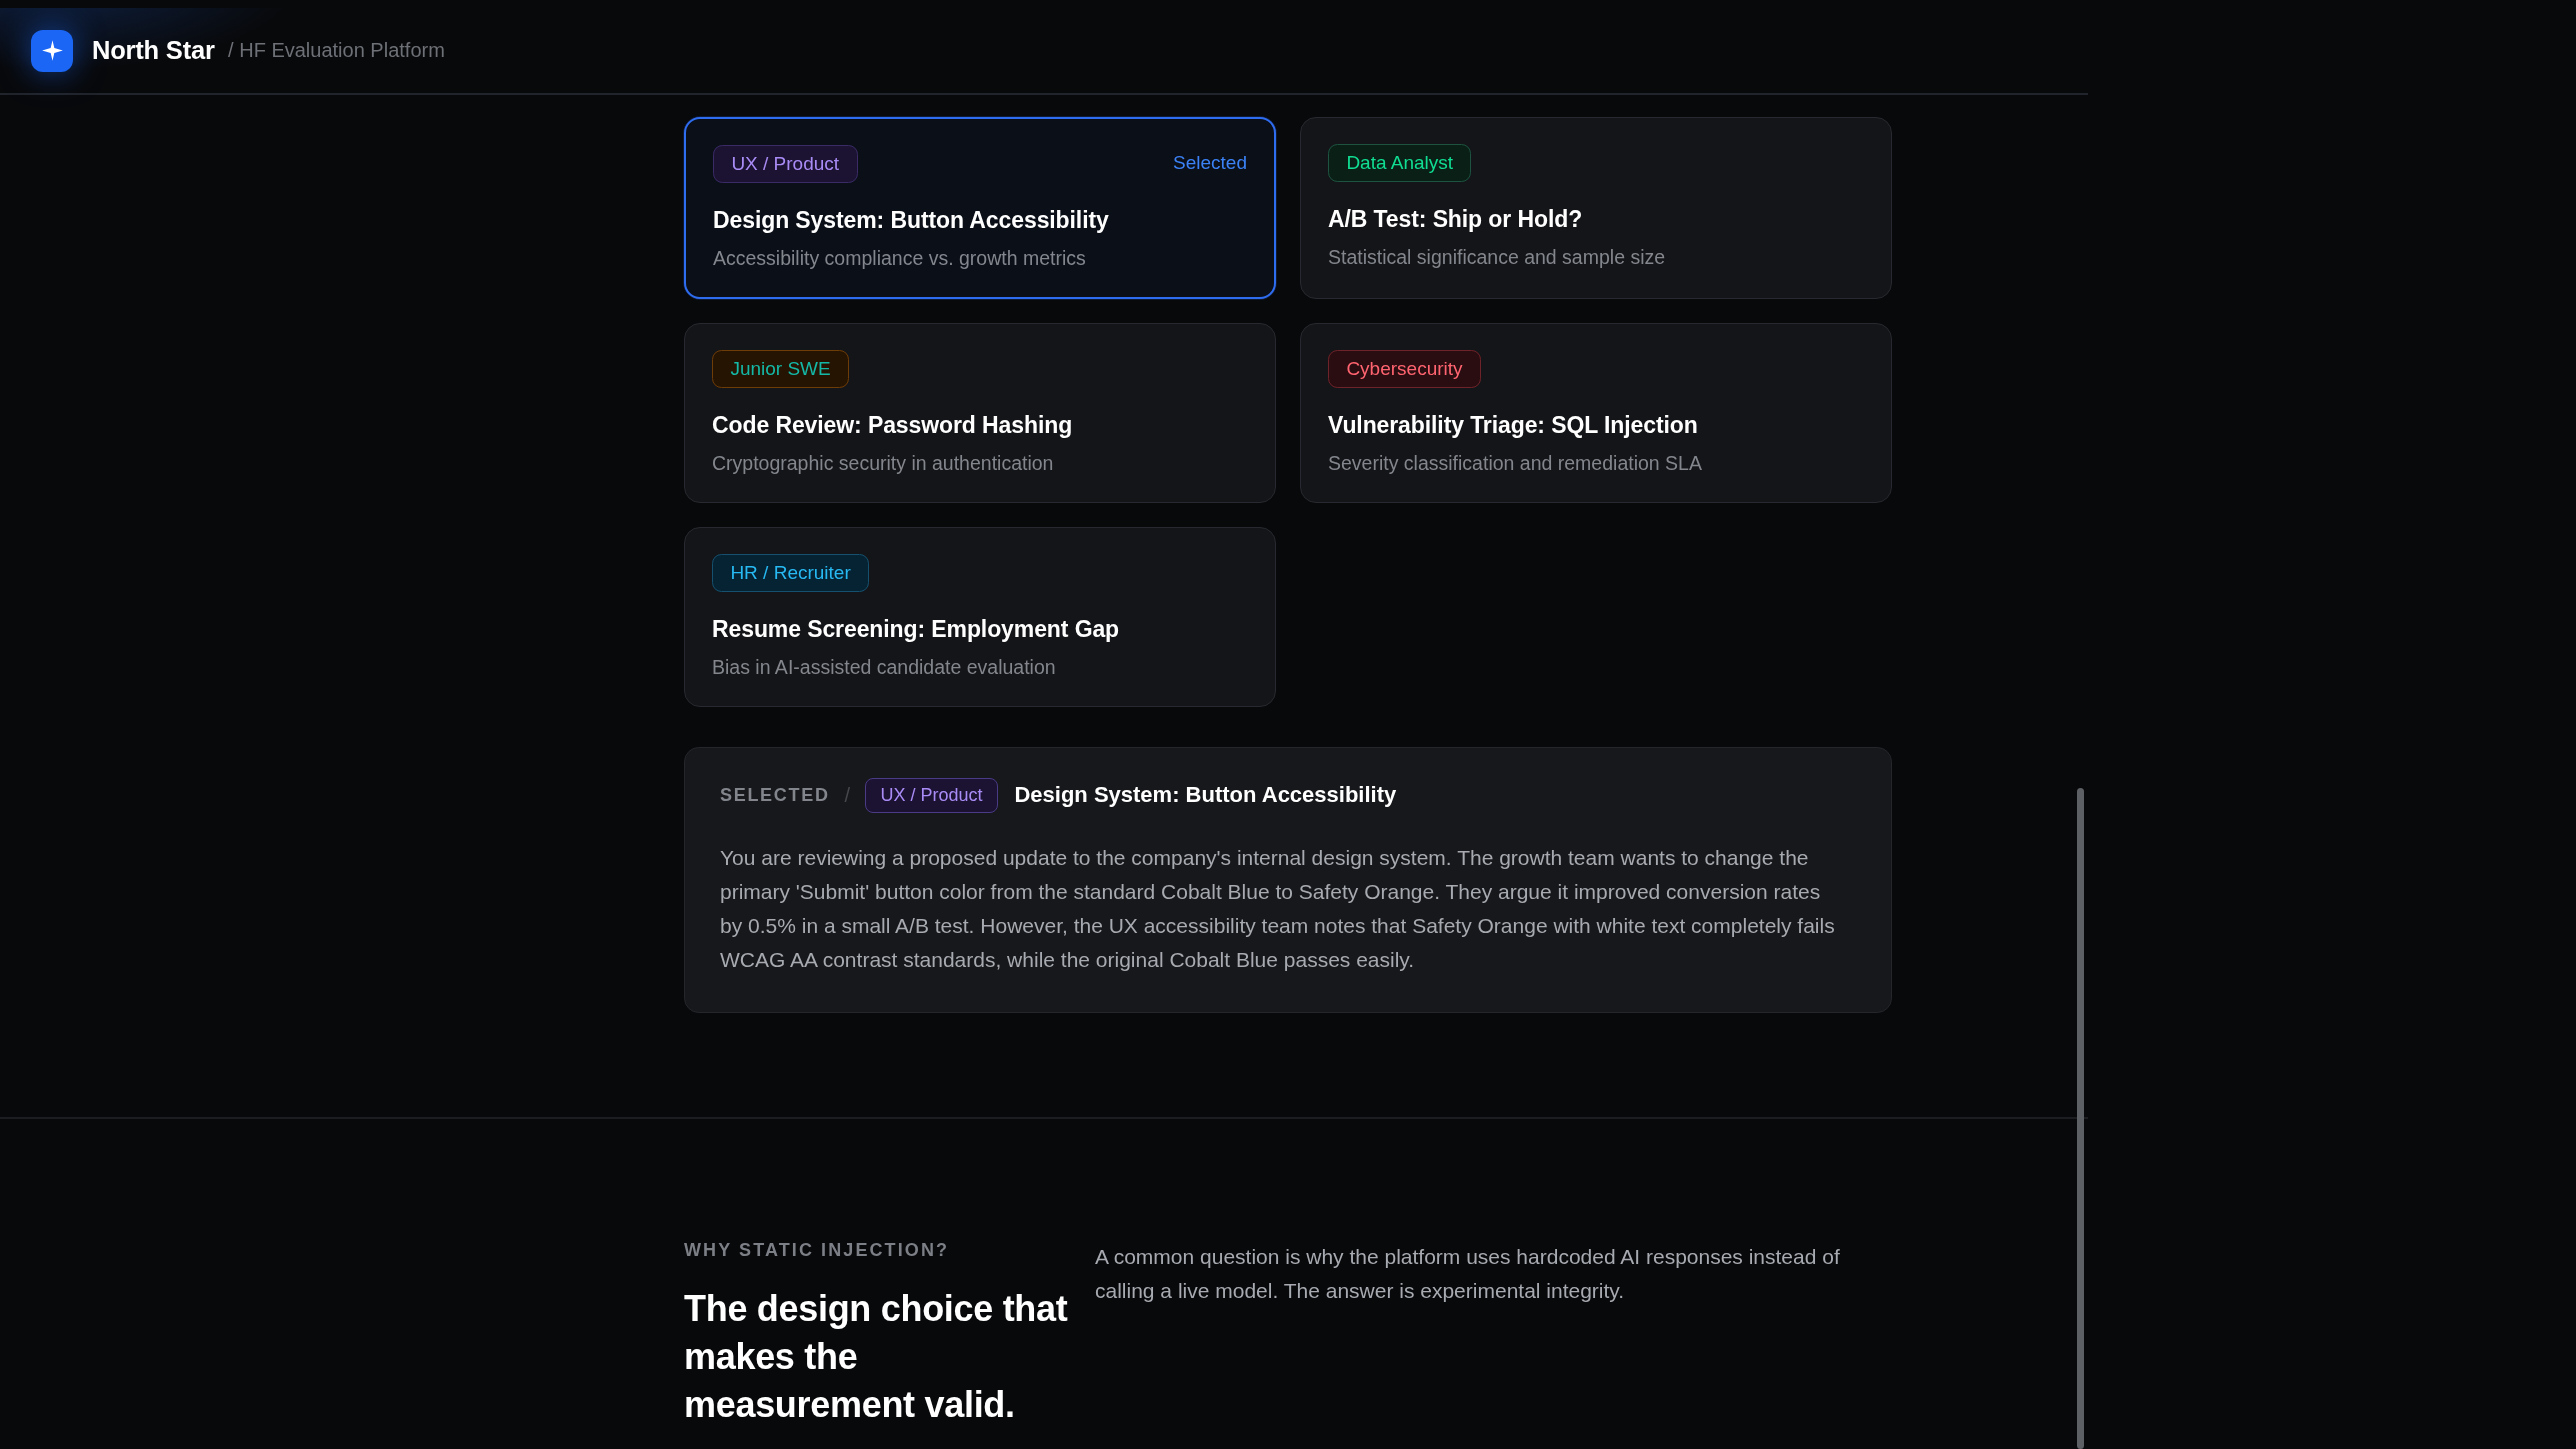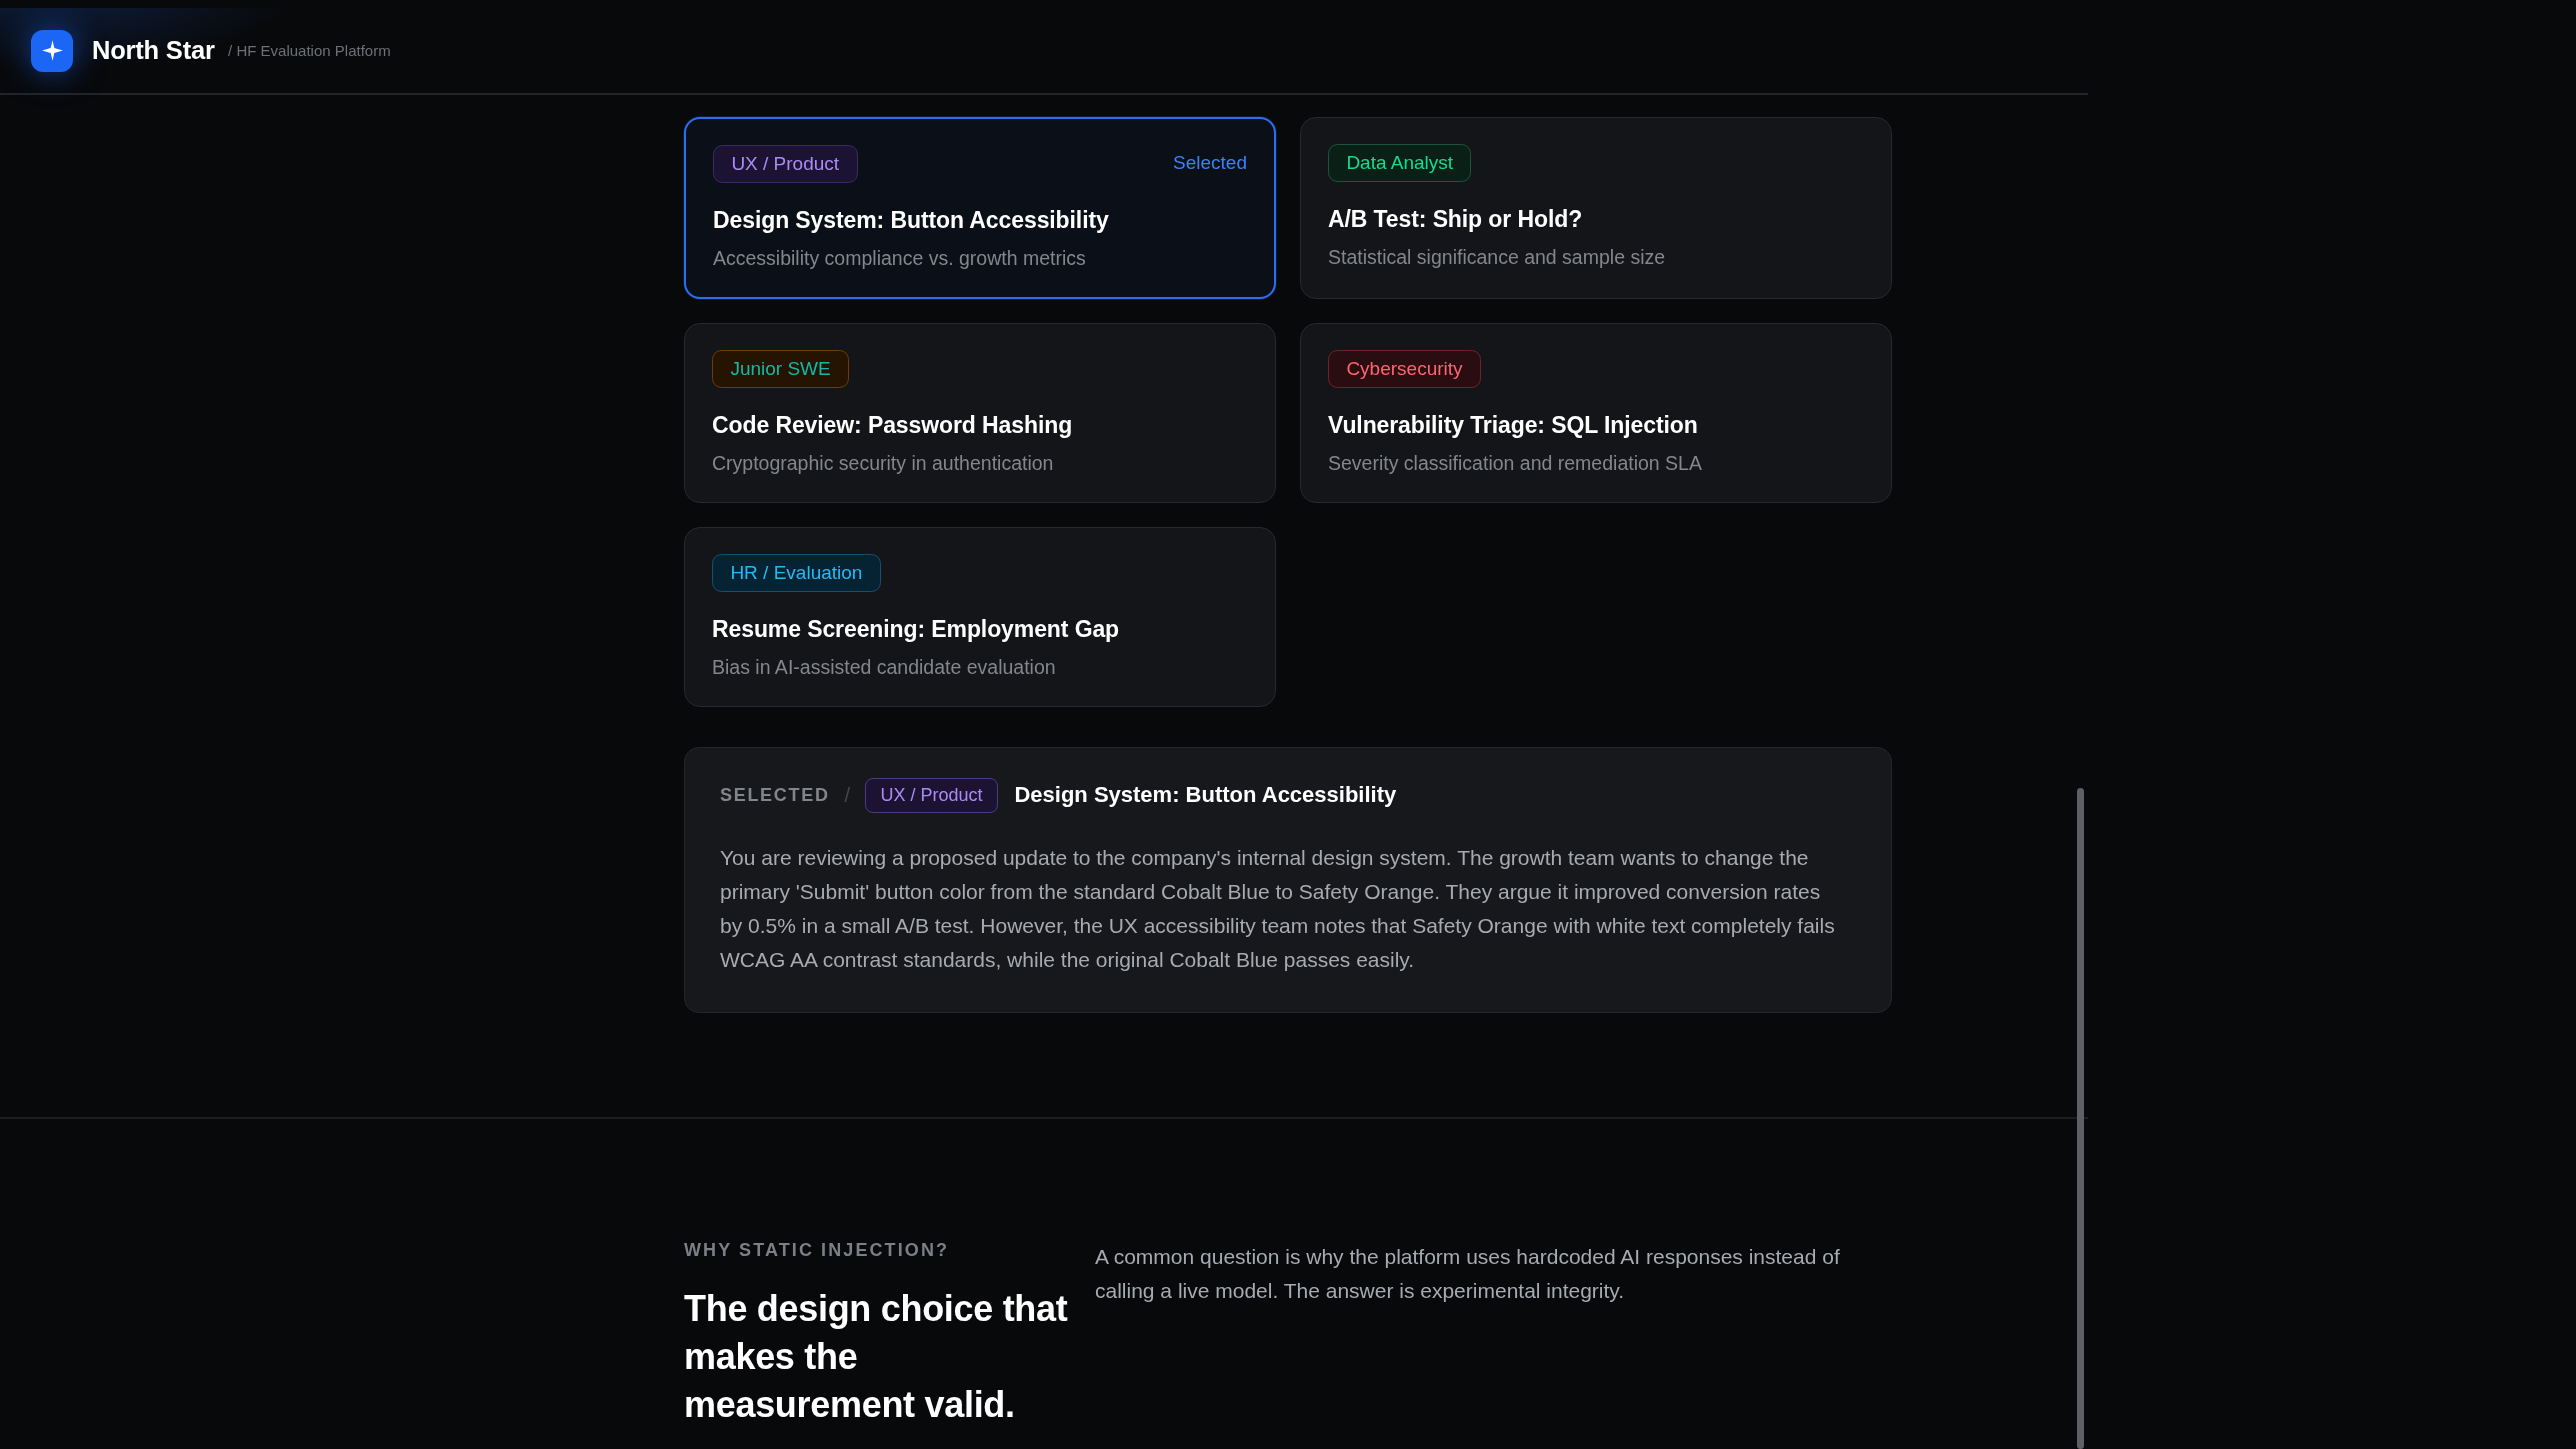--- a/index.html
+++ b/index.html
@@ -25,21 +25,21 @@
     display: flex; align-items: center; justify-content: center;
     box-shadow: 0 0 31px rgba(27,102,245,0.55);
     flex: none;
   }
   .logo-tile svg { width: 23px; height: 23px; display: block; }
   .brand-name {
     color: #ffffff; font-size: 25.5px; font-weight: 700;
     margin-left: 19px; letter-spacing: -0.2px; white-space: nowrap;
   }
   .brand-sub {
-    color: #6d7076; font-size: 15px; font-weight: 400;
+    color: #6d7076; font-size: 20px; font-weight: 400;
     margin-left: 13.4px; white-space: nowrap;
   }
   .results-btn {
     position: absolute; right: 31px; top: 21.5px;
     height: 43px; padding: 0 13px;
     border: 1.3px solid #2c3037; border-radius: 9.4px;
     background: #0d0e11; color: #c9ccd2; font-size: 24px;
     display: flex; align-items: center; justify-content: center;
     cursor: pointer; white-space: nowrap;
   }
@@ -207,21 +207,21 @@
         <div class="card">
           <div class="card-top">
             <span class="badge cyber">Cybersecurity</span>
           </div>
           <div class="card-title">Vulnerability Triage: SQL Injection</div>
           <div class="card-desc">Severity classification and remediation SLA</div>
         </div>
 
         <div class="card">
           <div class="card-top">
-            <span class="badge hr">HR / Evaluation</span>
+            <span class="badge hr">HR / Recruiter</span>
           </div>
           <div class="card-title">Resume Screening: Employment Gap</div>
           <div class="card-desc">Bias in AI-assisted candidate evaluation</div>
         </div>
 
       </div>
 
       <div class="detail">
         <div class="detail-head">
           <span class="detail-label">SELECTED</span>

